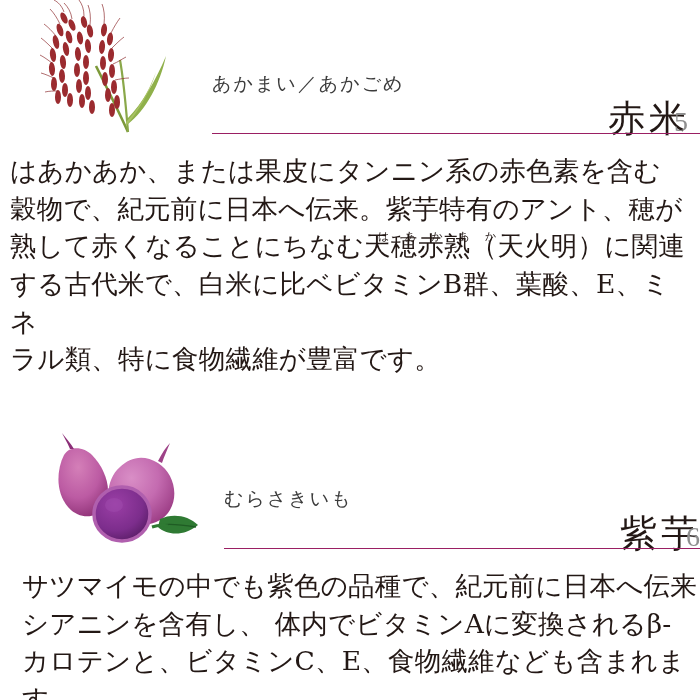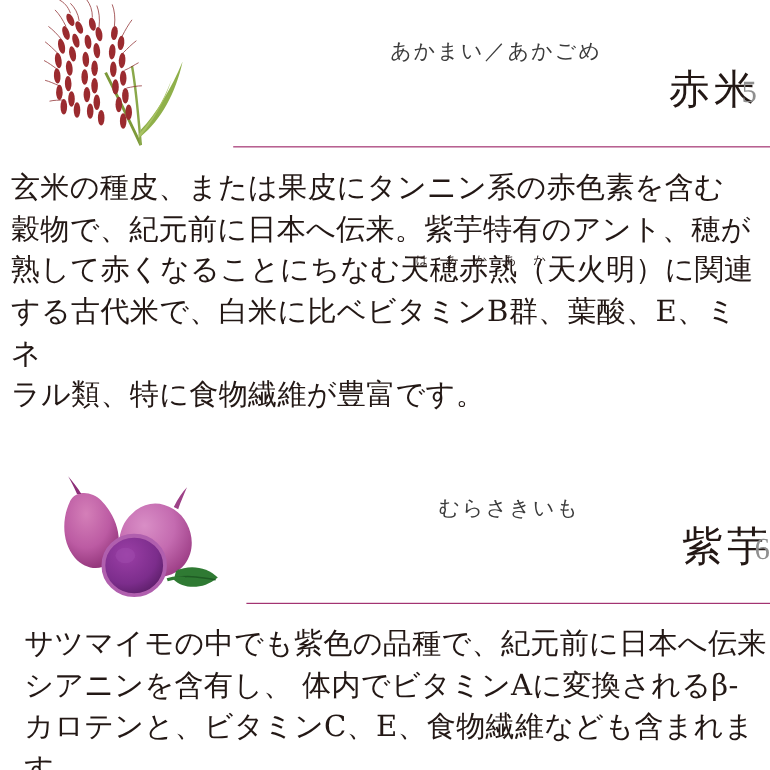--- a/index.html
+++ b/index.html
@@ -41,25 +41,25 @@
 
   
   .title-group {
     position: absolute;
     left: 212px;
     right: 10px;
     top: 0;
     height: 140px;
   }
   .reading {
-    text-align: center;
+    text-align: left;
     font-size: 19px;
     letter-spacing: 2px;
     color: #3b3b3b;
-    padding-top: 34px;
+    padding-top: 71px;
     font-family: "DejaVu Serif", "Liberation Serif", serif;
   }
   .name-row {
     position: relative;
     display: flex;
     align-items: flex-end;
     justify-content: flex-end;
     padding-top: 2px;
   }
   .name {
@@ -192,21 +192,21 @@
         <div class="name-row">
           <div class="name">赤米</div>
           <div class="num">5</div>
         </div>
       </div>
 
       <div class="rule" style="top:133px;"></div>
     </div>
 
     <div class="body-text" style="position:absolute; top:152px; left:0; right:0;">
-      <p>玄米の種皮、または果皮にタンニン系の赤色素を含む</p>
+      <p>はあかあか、または果皮にタンニン系の赤色素を含む</p>
       <p>穀物で、紀元前に日本へ伝来。紫芋特有のアント、穂が</p>
       <p>熟して赤くなることにちなむ天穂赤熟（天火明）に関連</p>
       <p>する古代米で、白米に比ベビタミンB群、葉酸、E、ミネ</p>
       <p>ラル類、特に食物繊維が豊富です。</p>
     </div>
 
     <div style="position:absolute; top:229px; left:330px; font-size:11px; letter-spacing:15.5px; color:#231815; font-family:'DejaVu Serif', serif;margin-left:48px;">はあかあか</div>
   </div>
 
   <div class="entry" style="position:absolute; left:12px; top:415px;">

